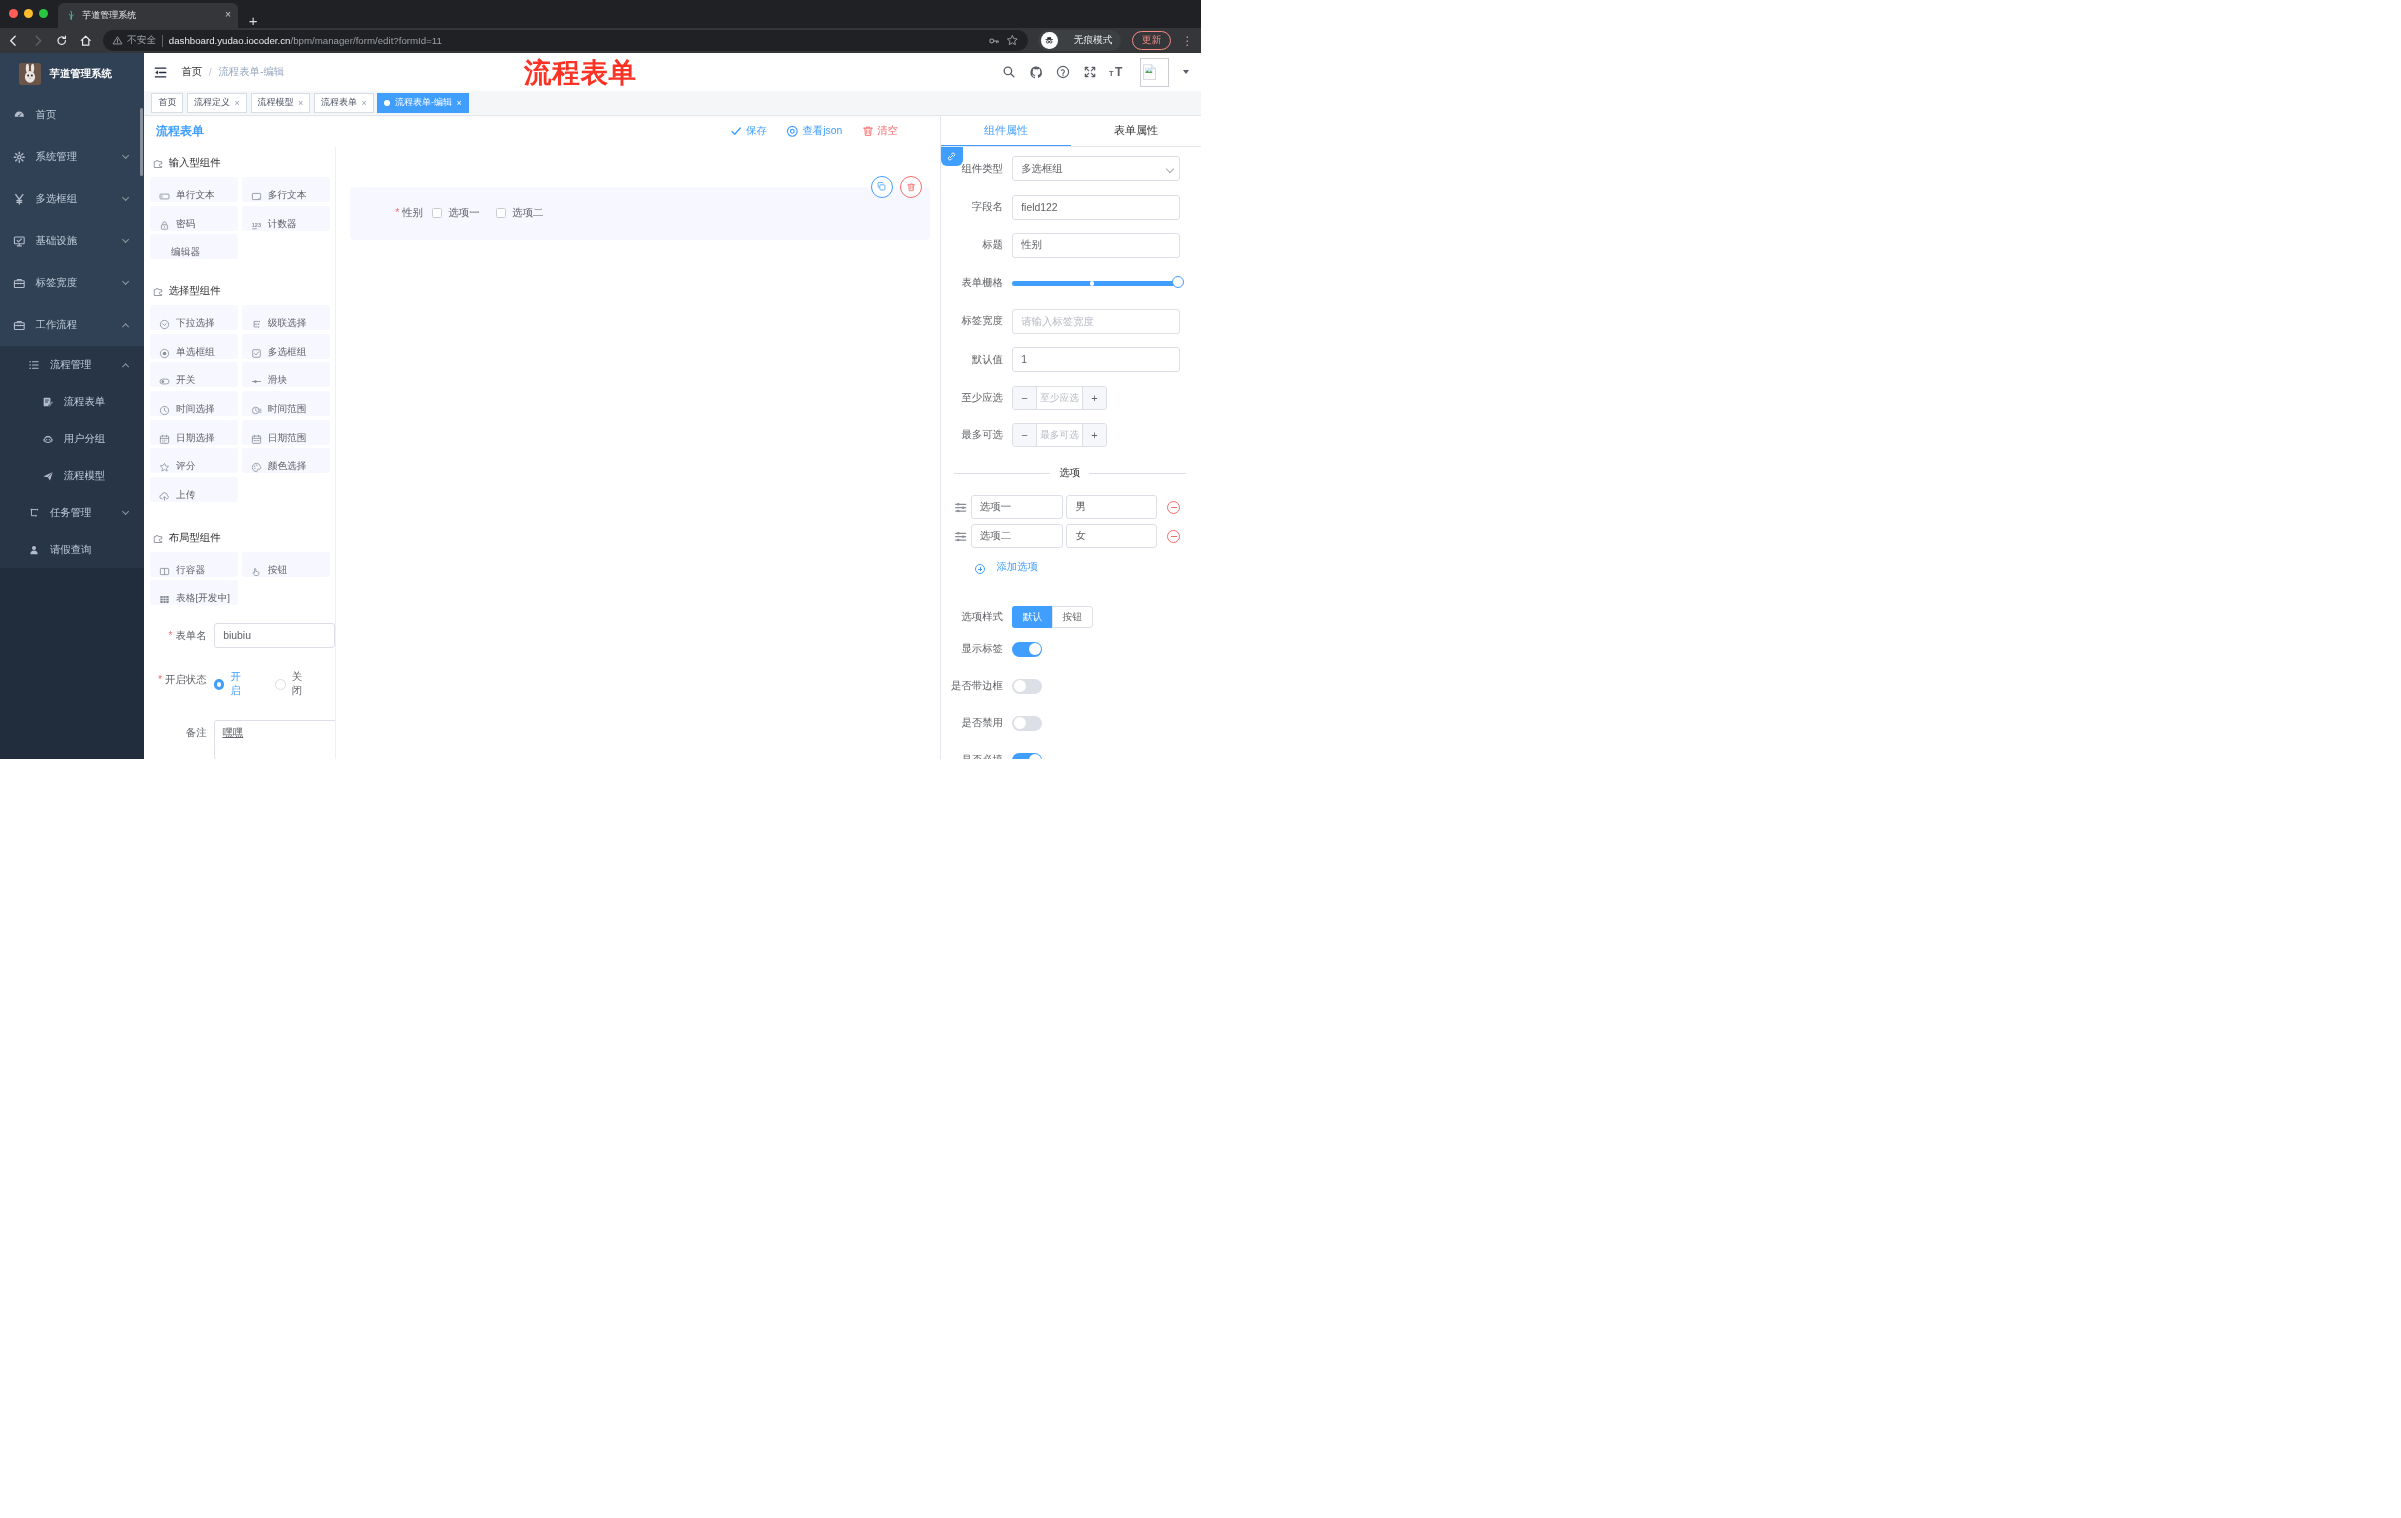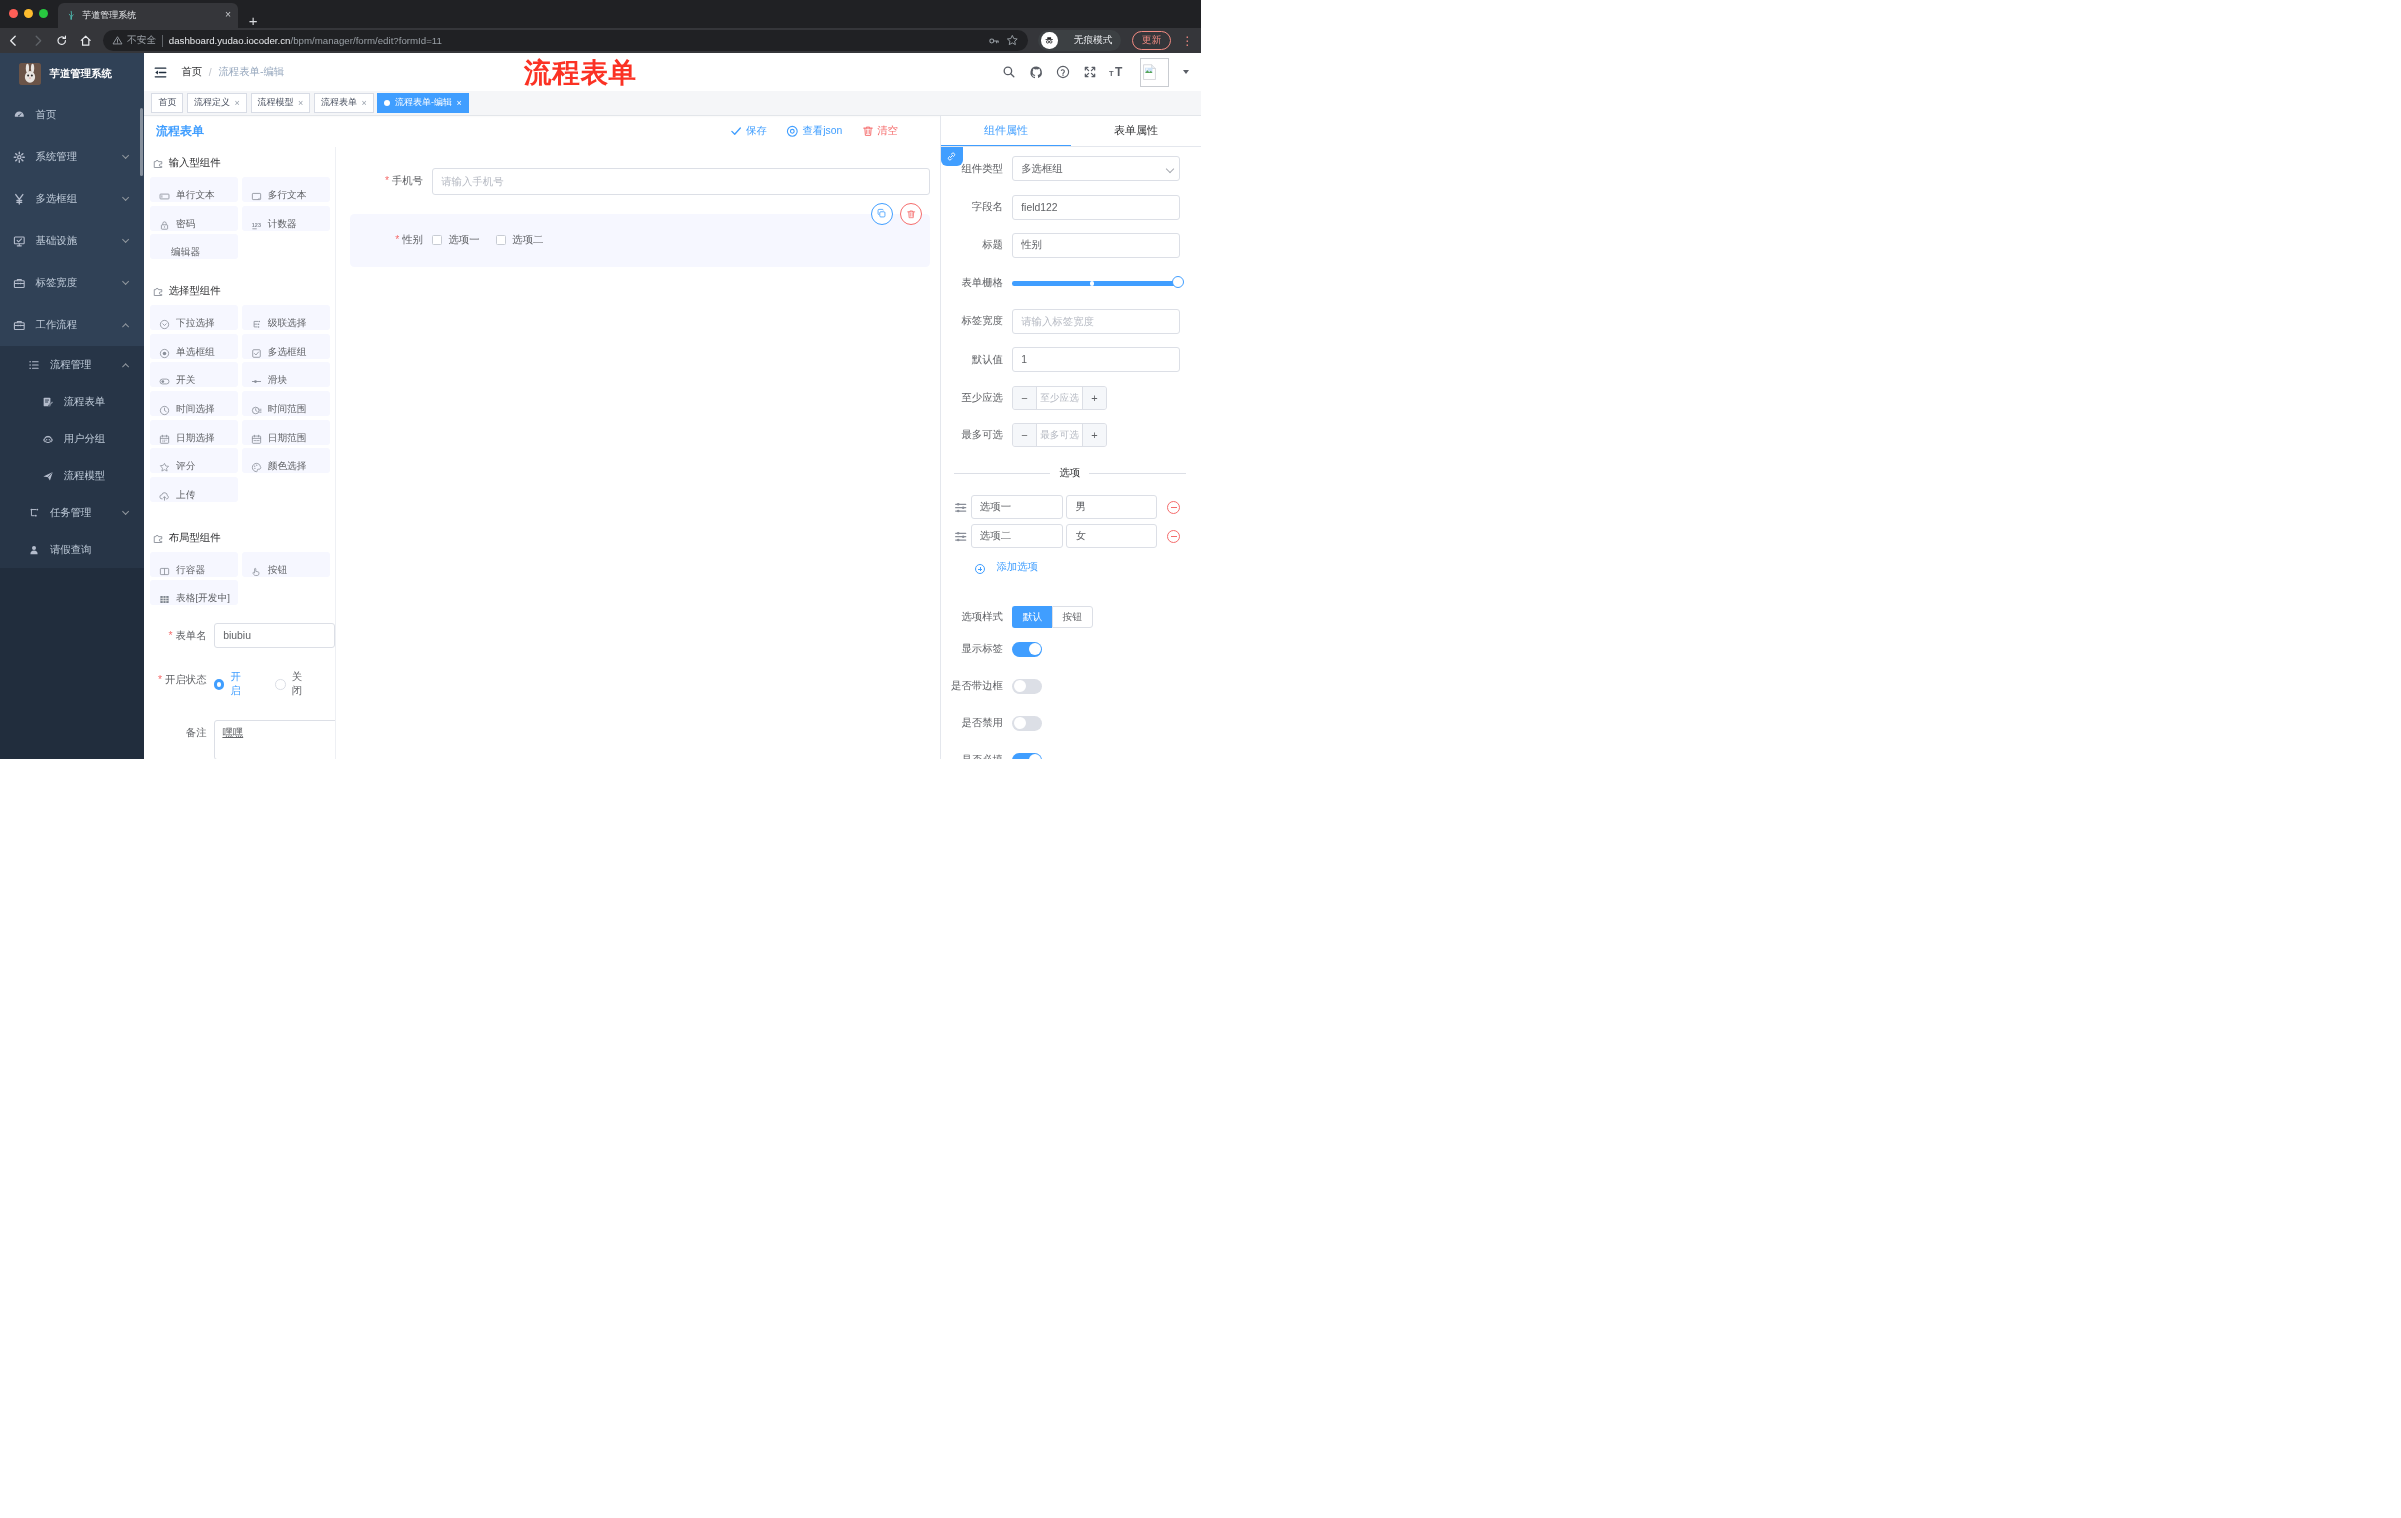--- a/index.html
+++ b/index.html
@@ -672,24 +672,20 @@
                 <div class="lp-label">备注</div>
                 <div class="ta-wrap">
                   <textarea class="ta" style="">嘿嘿</textarea>
                   <div class="ta-grip"></div>
                 </div>
               </div>
             </div>
           </div>
 
           <div class="canvas">
-            <div class="fi-row">
-              <div class="fi-label req">手机号</div>
-              <input class="inp phone-inp" placeholder="请输入手机号" style="">
-            </div>
             <div class="sel-block">
               <div class="blk-actions">
                 <div class="act-circ copy">
                   <svg class="ic" width="11" height="11" viewBox="0 0 16 16">
                       <rect x="5.5" y="5.5" width="7.5" height="7.5" rx="1.5" fill="none" stroke="#409eff" stroke-width="1.2"></rect>
                       <path d="M10.5 3.5v-.2A1.3 1.3 0 0 0 9.2 2H4.3A1.3 1.3 0 0 0 3 3.3v4.9a1.3 1.3 0 0 0 1.3 1.3h.2" fill="none" stroke="#409eff" stroke-width="1.2"></path>
                     </svg>
                 </div>
                 <div class="act-circ del">
                   <svg class="ic" width="10.4" height="10.4" viewBox="0 0 16 16">

